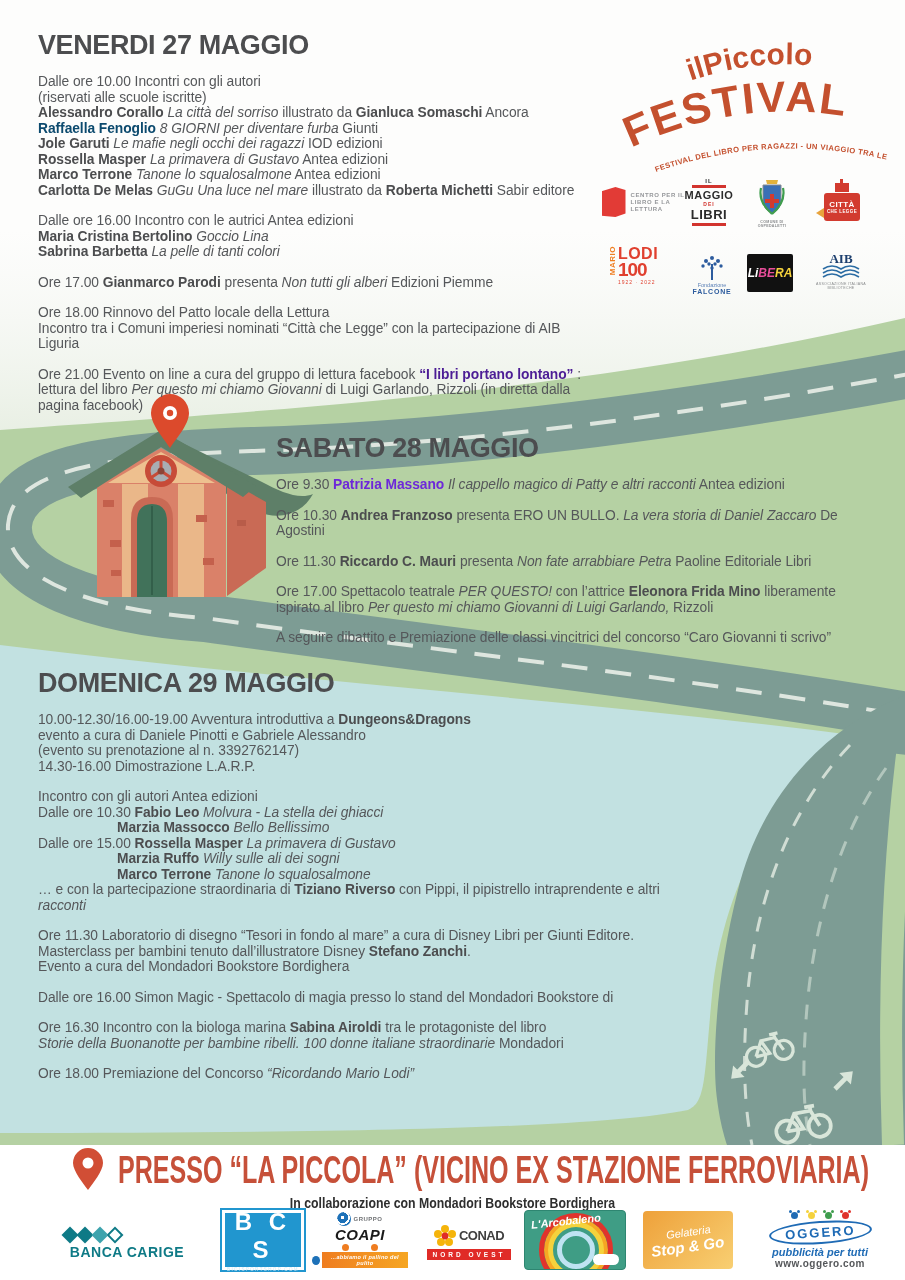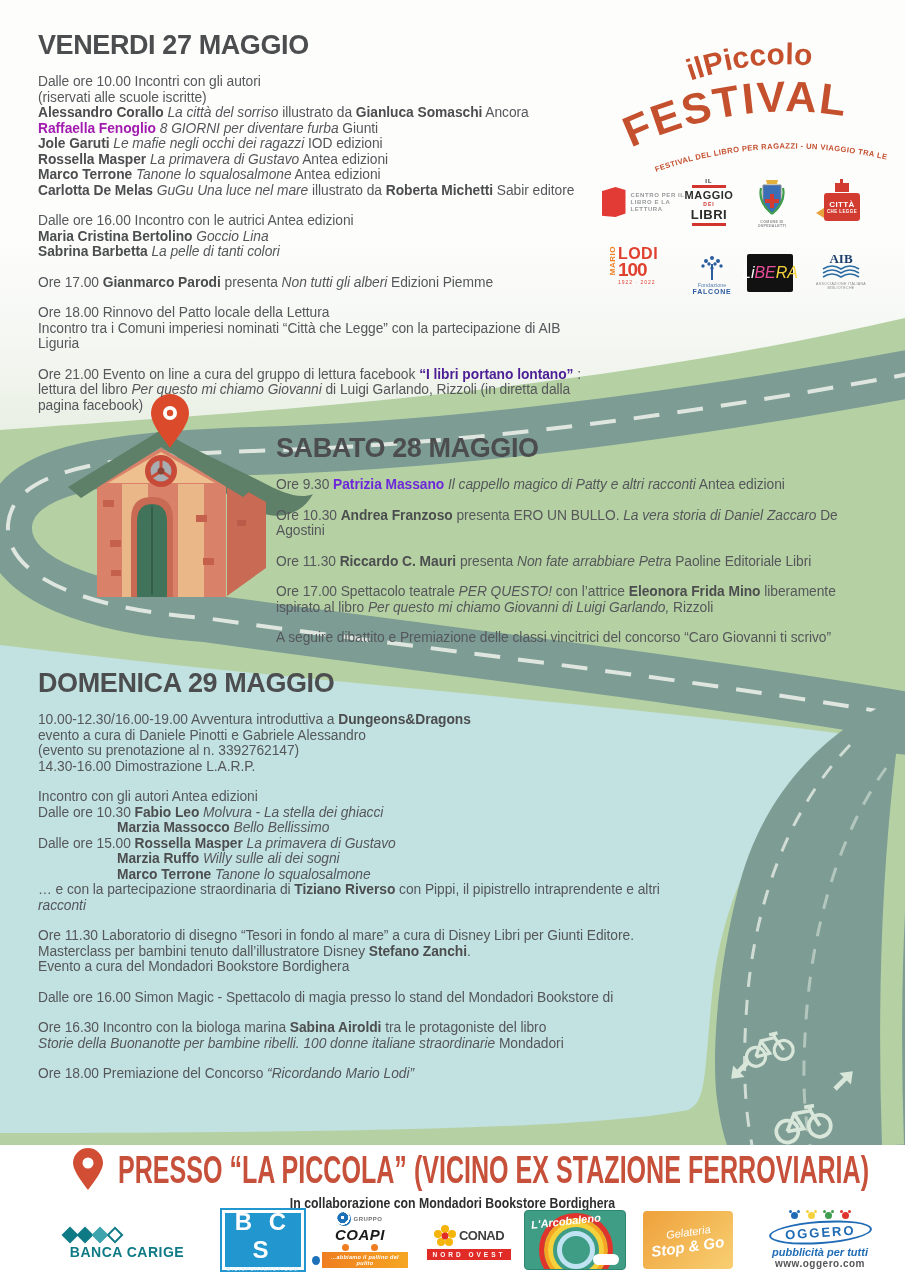--- a/index.html
+++ b/index.html
@@ -43,21 +43,21 @@
   .lodi{flex-direction:row;align-items:flex-start;gap:1px;}
   .lodi .vert{writing-mode:vertical-rl;transform:rotate(180deg);font-size:8px;font-weight:700;color:#ef7d20;letter-spacing:.5px;}
   .lodi .main{display:flex;flex-direction:column;align-items:flex-start;}
   .lodi .nm{font-size:16px;font-weight:700;color:#e0402f;line-height:15px;letter-spacing:.5px;}
   .lodi .num{font-size:19px;font-weight:700;color:#8d8f92;line-height:18px;letter-spacing:-1px;}
   .lodi .num span{color:#e0402f;}
   .lodi .dots{font-size:5px;color:#e0402f;letter-spacing:1px;}
   .falcone .lbl1{font-size:5.5px;color:#5a7fb5;margin-top:2px;}
   .falcone .lbl2{font-size:7px;font-weight:700;color:#2d5c9e;letter-spacing:.8px;}
   .libera .box{width:46px;height:38px;background:#111;border-radius:2px;display:flex;align-items:center;justify-content:center;}
-  .libera .wd{font-style:italic;font-weight:400;font-size:16px;color:#fff;}
+  .libera .wd{font-style:italic;font-weight:700;font-size:12px;color:#fff;}
   .libera .wd span:nth-child(2){color:#e84e9a;}
   .libera .wd span:nth-child(3){color:#f5d23c;}
   .aib .bk{margin-bottom:1px;}
   .aib .nm{font-family:"Liberation Serif",serif;font-size:13px;font-weight:700;color:#1d3f6e;line-height:12px;}
   .aib .sub{font-size:3.6px;color:#8a8c8e;letter-spacing:.3px;margin-top:2px;}
   
   .footer-title{
     position:absolute; left:118px; top:1150px; z-index:3; white-space:nowrap;
     font-size:38px; font-weight:700; color:#c65039; letter-spacing:0px;
     transform:scaleX(0.66); transform-origin:left top; line-height:40px;
@@ -198,21 +198,21 @@
     </text>
   </svg>
 
   <section class="sec" style="left:38px;top:30px;width:615px;">
     <h2>VENERDI 27 MAGGIO</h2>
     <div class="rich">
         <div class="para">
           <div class="ln"><span>Dalle ore 10.00 Incontri con gli autori</span></div>
           <div class="ln"><span>(riservati alle scuole iscritte)</span></div>
           <div class="ln"><span style="font-weight: 700; color: rgb(76, 77, 79); text-align: center;">Alessandro Corallo</span><span>  </span><span style="font-style: italic;">La città del sorriso</span><span> illustrato da </span><span style="font-weight: 700; color: rgb(76, 77, 79);">Gianluca Somaschi</span><span> Ancora</span></div>
-          <div class="ln"><span style="font-weight: 700; color: #a21caf;">Raffaella Fenoglio</span><span> </span><span style="font-style: italic;">8 GIORNI per diventare furba</span><span> Giunti</span></div>
+          <div class="ln"><span style="font-weight: 700; color: #0c4a6e;">Raffaella Fenoglio</span><span> </span><span style="font-style: italic;">8 GIORNI per diventare furba</span><span> Giunti</span></div>
           <div class="ln"><span style="font-weight: 700; color: rgb(76, 77, 79);">Jole Garuti</span><span> </span><span style="font-style: italic;">Le mafie negli occhi dei ragazzi</span><span> IOD edizioni</span></div>
           <div class="ln"><span style="font-weight: 700; color: rgb(76, 77, 79);">Rossella Masper</span><span> </span><span style="font-style: italic;">La primavera di Gustavo</span><span> Antea edizioni</span></div>
           <div class="ln"><span style="font-weight: 700; color: rgb(76, 77, 79);">Marco Terrone</span><span> </span><span style="font-style: italic;">Tanone lo squalosalmone</span><span> Antea edizioni</span></div>
           <div class="ln"><span style="font-weight: 700; color: rgb(76, 77, 79);">Carlotta De Melas</span><span> </span><span style="font-style: italic;">GuGu Una luce nel mare</span><span> illustrato da </span><span style="font-weight: 700; color: rgb(76, 77, 79);">Roberta Michetti</span><span> Sabir editore</span></div>
         </div>
         <div class="para">
           <div class="ln"><span>Dalle ore 16.00 Incontro con le autrici Antea edizioni</span></div>
           <div class="ln"><span style="font-weight: 700; color: rgb(76, 77, 79);">Maria Cristina Bertolino</span><span> </span><span style="font-style: italic;">Goccio Lina</span></div>
           <div class="ln"><span style="font-weight: 700; color: rgb(76, 77, 79);">Sabrina Barbetta</span><span> </span><span style="font-style: italic;">La pelle di tanti colori</span></div>
         </div>

